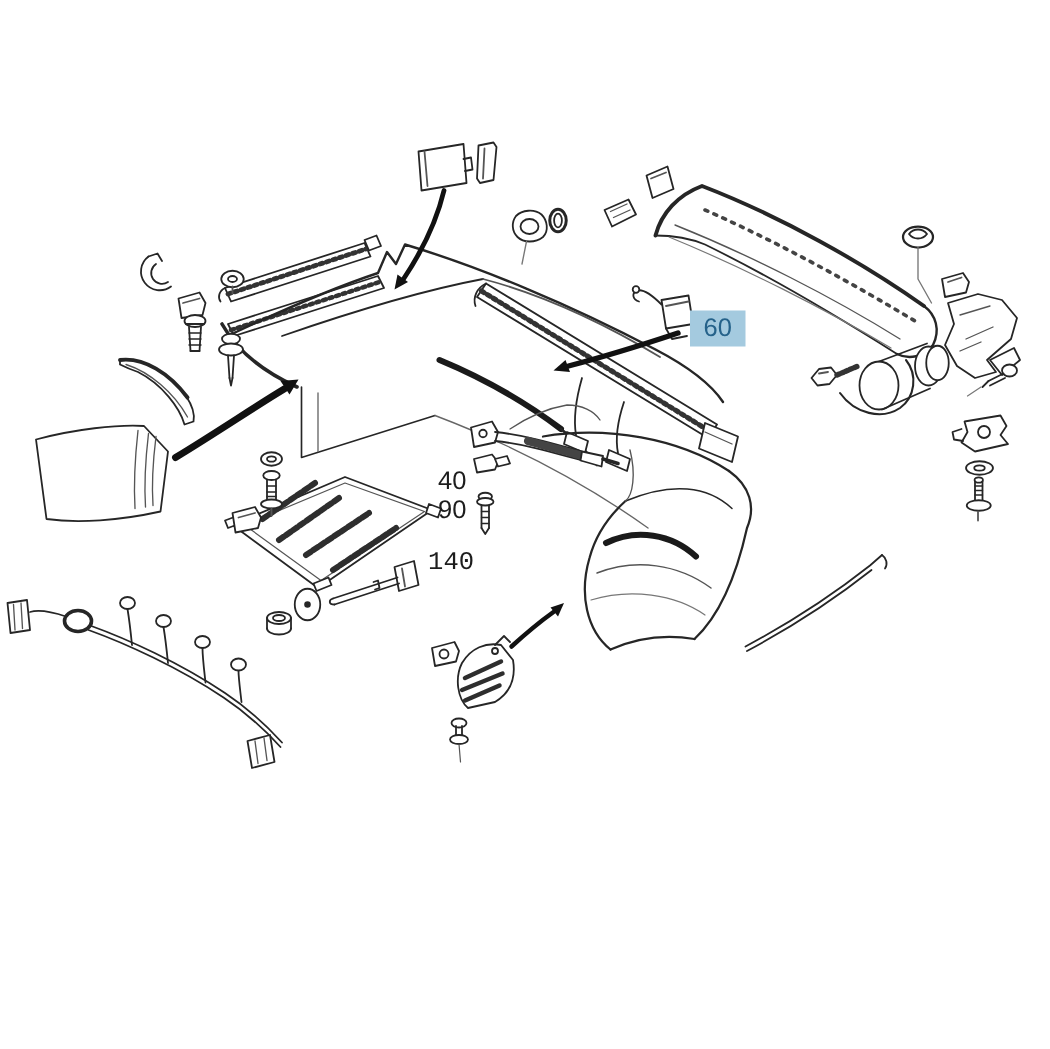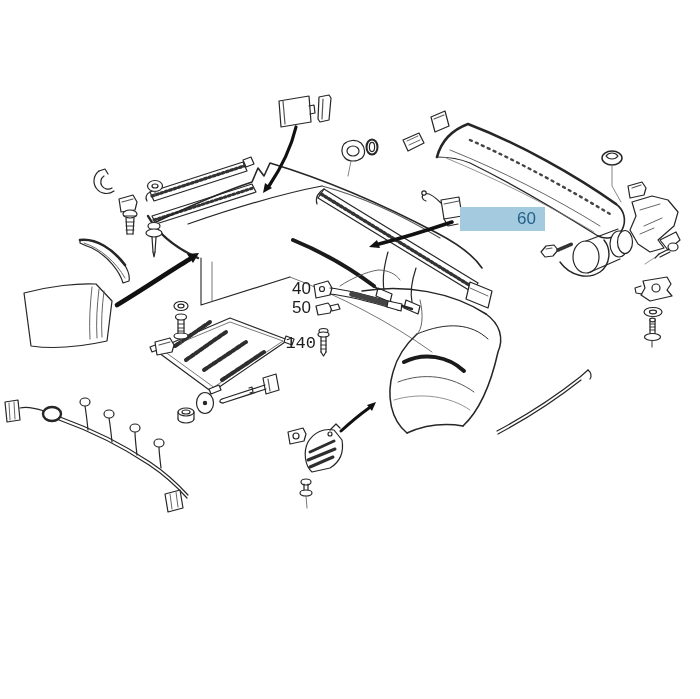--- a/index.html
+++ b/index.html
@@ -3,24 +3,24 @@
 <meta charset="utf-8">
 <style>
   html,body{margin:0;padding:0;background:#fff;}
   .stage{position:relative;width:700px;height:699px;background:#fff;overflow:hidden;
          font-family:"Liberation Sans",sans-serif;}
   svg{position:absolute;left:0;top:0;}
   svg path,svg ellipse,svg circle,svg line,svg polyline,svg rect{
     stroke-linecap:round;stroke-linejoin:round;}
   .callout{position:absolute;font-size:17px;color:#1d1d1d;line-height:20px;
            white-space:nowrap;}
-  .ra{text-align:right;}
+  .ra{text-align:right;margin-top:32px;}
   .callout-badge{position:absolute;left:460px;top:207px;width:37px;height:24px;
            display:flex;align-items:center;justify-content:center;
-           font-size:17px;line-height:24px;cursor:pointer;padding-left:48px;}
+           font-size:17px;line-height:24px;cursor:pointer;}
 </style>
 </head>
 <body>
 
 <div class="stage">
 
 <svg width="700" height="699" viewBox="0 0 700 699">
   <g fill="none" stroke="#262626" stroke-width="1.2">
 
     <g>
@@ -332,19 +332,19 @@
       <path d="M497,431 C525,416 556,396 580,377 L588,370"></path>
       <path d="M498,434 C526,419 557,399 581,380"></path>
       <path d="M588,370 C591,372 592,376 590,379"></path>
     </g>
 
   </g>
 </svg>
 
 <div class="callout ra" style="left:285px;top:279px;width:26px;">40</div>
 
-<div class="callout ra" style="left:285px;top:298px;width:26px;">50</div>
+<div class="callout ra" style="left:285px;top:298px;width:26px;">90</div>
 
 <div class="callout ra" style="left:280px;top:334px;width:36px;font-family:Liberation Mono, monospace;">140</div>
 
 <div class="callout-badge" style="background: rgb(164, 202, 223); color: rgb(37, 98, 138);">60</div>
 
 </div>
 
 </body></html>

